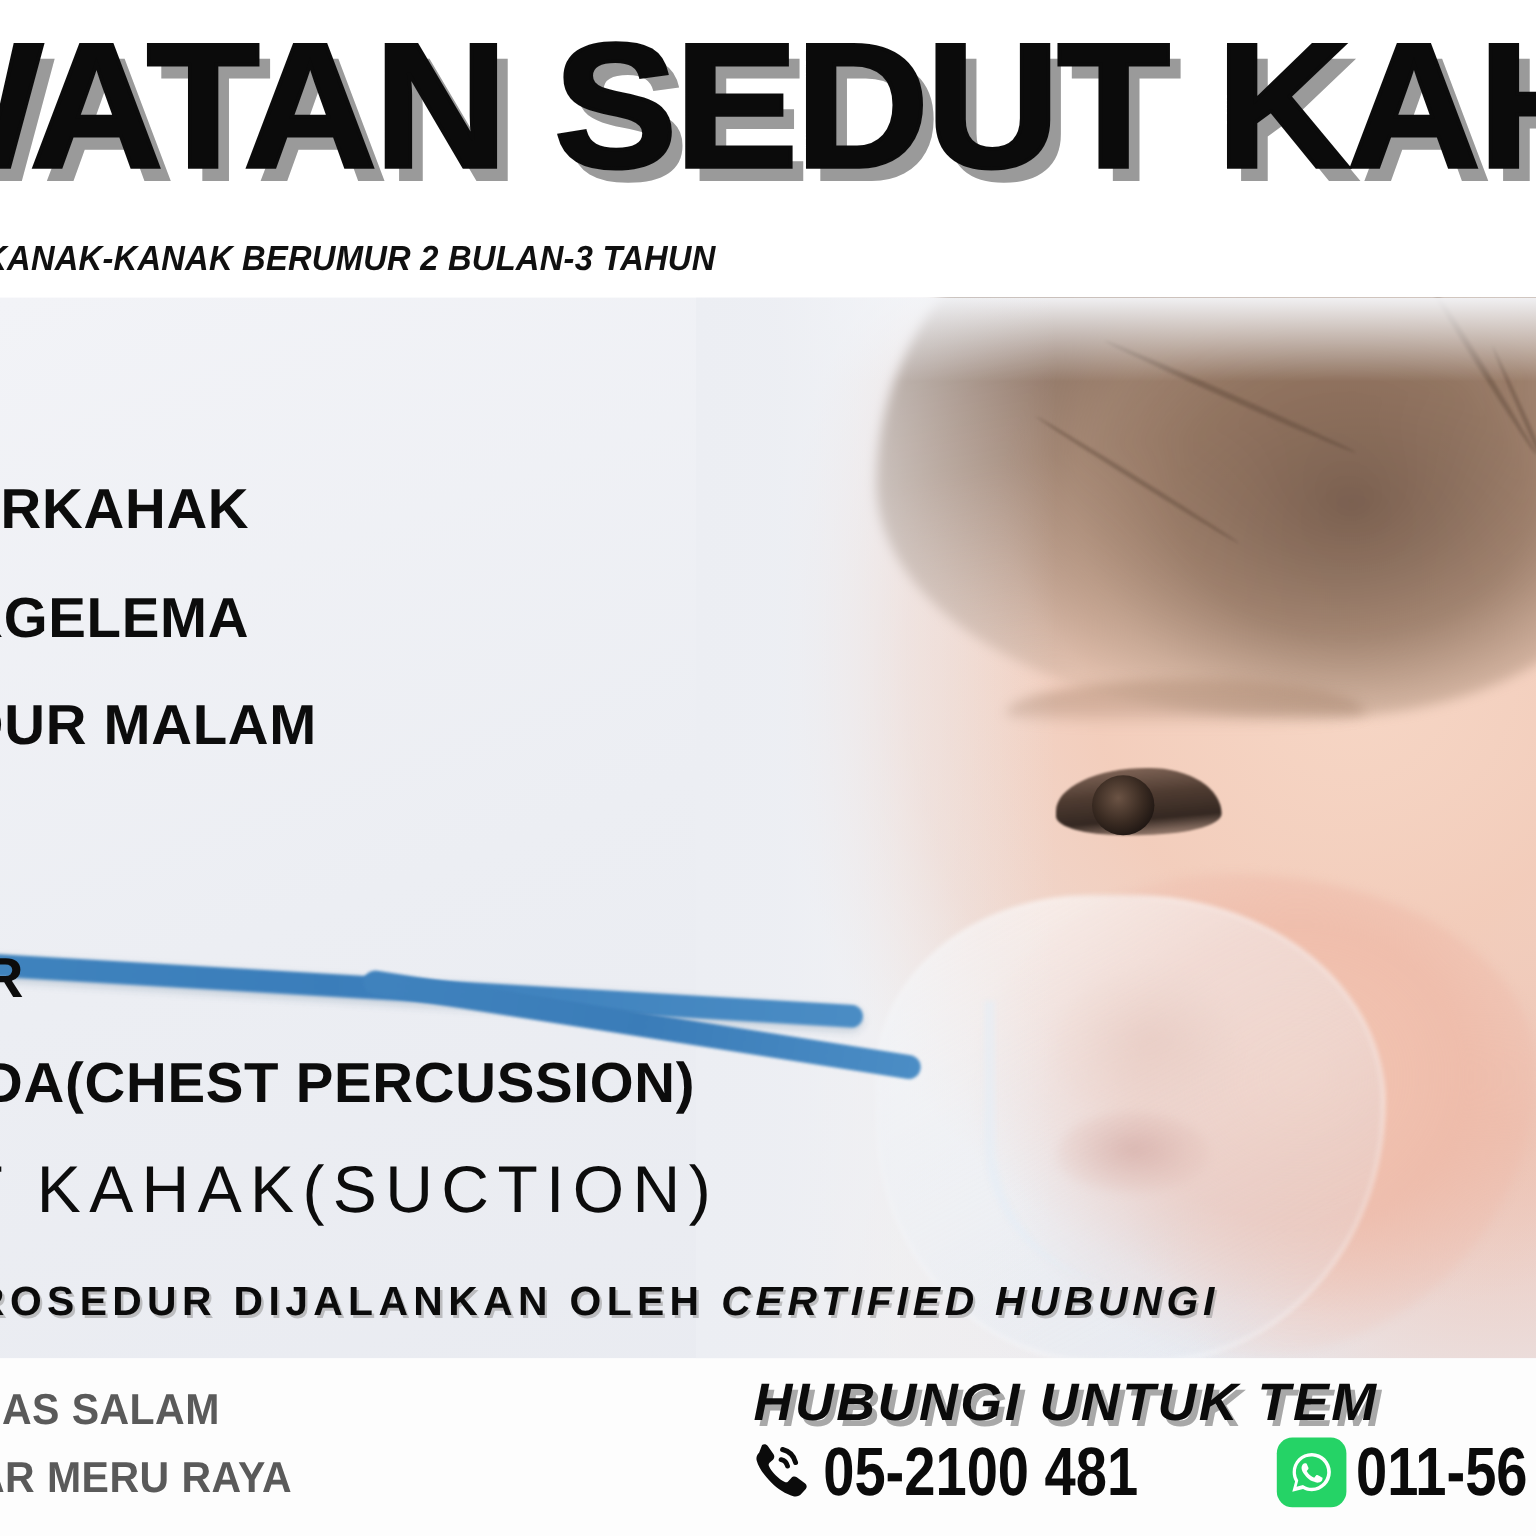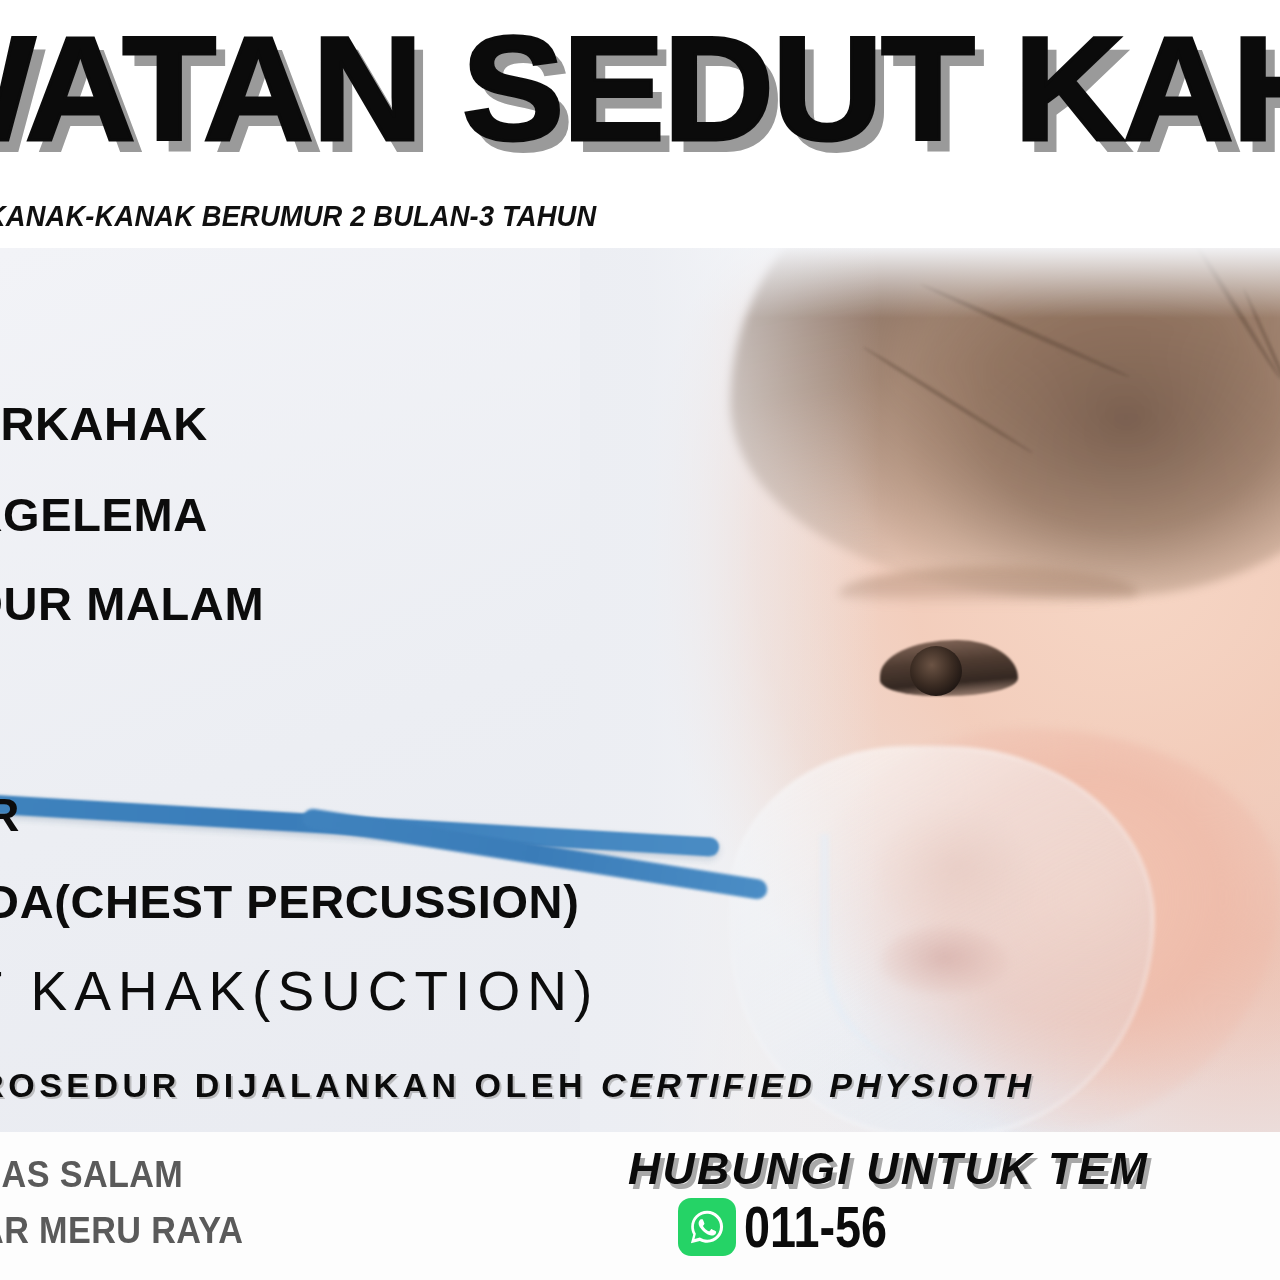--- a/index.html
+++ b/index.html
@@ -363,34 +363,42 @@
     <div class="content">
 
       <div class="list-item" id="sym-0">BERKAHAK</div>
       <div class="list-item" id="sym-1">BERGELEMA</div>
       <div class="list-item" id="sym-2">TIDUR MALAM</div>
 
       <div class="list-item" id="proc-0">ISER</div>
       <div class="list-item" id="proc-1">DADA(CHEST PERCUSSION)</div>
       <div class="list-item" id="proc-2">UT KAHAK(SUCTION)</div>
 
-      <div class="note"><span>PROSEDUR DIJALANKAN OLEH </span><span class="em">CERTIFIED PHYSIOTH</span></div>
+      <div class="note"><span>PROSEDUR DIJALANKAN OLEH </span><span class="em">CERTIFIED HUBUNGI</span></div>
 
     </div>
   </div>
 
   <div class="footer-band">
 
     <div class="clinic-name">IK AS SALAM</div>
     <div class="clinic-addr">DAR MERU RAYA</div>
 
     <div class="cta">HUBUNGI UNTUK TEM</div>
 
     <div class="contact-row">
 
+      <div class="contact-item">
+        <svg class="icon-phone" viewBox="0 0 24 24">
+          <path fill="#0b0b0b" d="M6.2 2.6c.6-.5 1.5-.4 2 .3l2 2.8c.4.6.3 1.4-.2 1.9l-1.2 1.1c-.3.3-.4.7-.2 1.1.5 1.1 1.3 2.2 2.3 3.2s2.1 1.8 3.2 2.3c.4.2.8.1 1.1-.2l1.1-1.2c.5-.5 1.3-.6 1.9-.2l2.8 2c.7.5.8 1.4.3 2l-1.5 1.7c-.7.8-1.8 1.1-2.8.8-2.6-.7-5.3-2.4-7.6-4.7S5.1 10.6 4.4 8c-.3-1 0-2.1.8-2.8z"></path>
+          <path fill="none" stroke="#0b0b0b" stroke-width="1.7" stroke-linecap="round" d="M13.3 4.1a6.2 6.2 0 0 1 4.5 4.5"></path>
+          <path fill="none" stroke="#0b0b0b" stroke-width="1.7" stroke-linecap="round" d="M12.8 7.6a3 3 0 0 1 2.2 2.2"></path>
+        </svg>
+        <span class="phone-num">05-2100 481</span>
+      </div>
 
       <div class="contact-item wa">
         <span class="wa-badge">
           <svg viewBox="0 0 32 32">
             <path fill="#ffffff" d="M16.1 4.2c-6.4 0-11.6 5.2-11.6 11.6 0 2 .5 4 1.5 5.7L4.3 27.8l6.5-1.7c1.6.9 3.4 1.3 5.3 1.3 6.4 0 11.6-5.2 11.6-11.6S22.5 4.2 16.1 4.2zm0 21.1c-1.7 0-3.4-.5-4.9-1.4l-.4-.2-3.9 1 1-3.8-.2-.4a9.5 9.5 0 1 1 8.4 4.8z"></path>
             <path fill="#ffffff" d="M21.5 18.6c-.3-.2-1.8-.9-2-1-.3-.1-.5-.2-.7.2-.2.3-.8 1-.9 1.2-.2.2-.3.2-.6.1-.3-.2-1.3-.5-2.4-1.5-.9-.8-1.5-1.8-1.7-2.1-.2-.3 0-.5.1-.6l.5-.6c.1-.2.2-.3.3-.5 0-.2 0-.4 0-.6-.1-.2-.7-1.7-1-2.3-.2-.6-.5-.5-.7-.5h-.6c-.2 0-.5.1-.8.4-.3.3-1.1 1.1-1.1 2.6s1.1 3 1.3 3.2c.2.2 2.2 3.4 5.4 4.8.8.3 1.4.5 1.8.6.8.3 1.5.2 2 .1.6-.1 1.8-.7 2-1.4.3-.7.3-1.3.2-1.4-.1-.2-.3-.3-.6-.4z"></path>
           </svg>
         </span>
         <span class="phone-num">011-56</span>
       </div>

